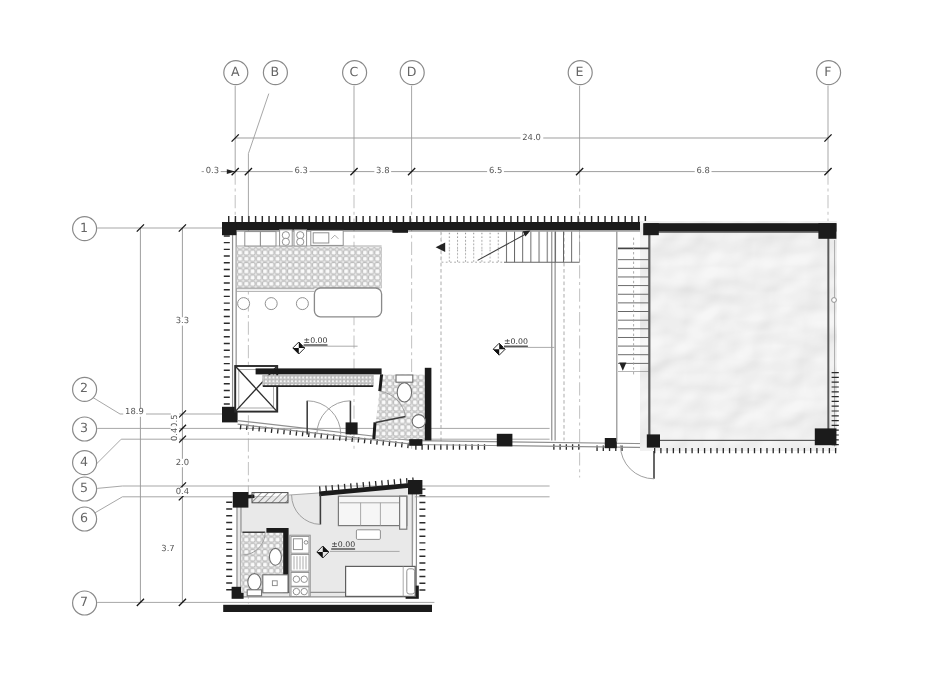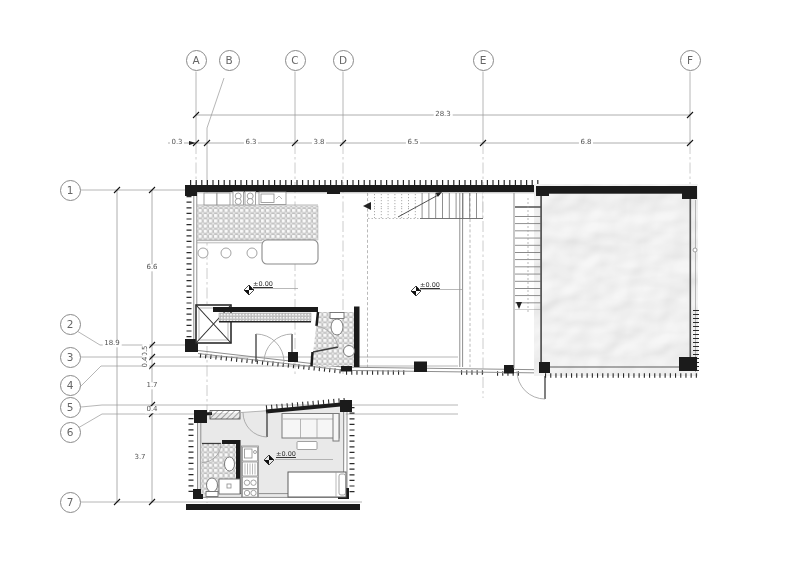--- a/index.html
+++ b/index.html
@@ -352,31 +352,31 @@
 <div class="bub" style="left:472.5px;top:49.5px">E</div>
 <div class="bub" style="left:679.5px;top:49.5px">F</div>
 <div class="bub" style="left:59.5px;top:179.5px">1</div>
 <div class="bub" style="left:59.5px;top:313.5px">2</div>
 <div class="bub" style="left:59.5px;top:346.5px">3</div>
 <div class="bub" style="left:59.5px;top:374.5px">4</div>
 <div class="bub" style="left:59.5px;top:396.5px">5</div>
 <div class="bub" style="left:59.5px;top:421.5px">6</div>
 <div class="bub" style="left:59.5px;top:491.5px">7</div>
 
-<span class="dim" style="left:443px;top:115px">28.3</span>
+<span class="dim" style="left:443px;top:115px">24.0</span>
 <span class="dim" style="left:177px;top:142.5px">0.3</span>
 <span class="dim" style="left:251px;top:143px">6.3</span>
 <span class="dim" style="left:319px;top:143px">3.8</span>
 <span class="dim" style="left:413px;top:143px">6.5</span>
 <span class="dim" style="left:586px;top:143px">6.8</span>
 <span class="dim" style="left:112px;top:344px">18.9</span>
-<span class="dim" style="left:152px;top:268px">6.6</span>
+<span class="dim" style="left:152px;top:268px">3.3</span>
 <span class="dim rot" style="left:146px;top:351px">0.5</span>
 <span class="dim rot" style="left:146px;top:361.5px">0.4</span>
-<span class="dim" style="left:152px;top:386px">1.7</span>
+<span class="dim" style="left:152px;top:386px">2.0</span>
 <span class="dim" style="left:152px;top:410px">0.4</span>
 <span class="dim" style="left:140px;top:458px">3.7</span>
 
 <span class="lvl" style="left:253px;top:280px">±0.00</span>
 <span class="lvl" style="left:420px;top:281px">±0.00</span>
 <span class="lvl" style="left:276px;top:450px">±0.00</span>
 
 </div>
 
 </body></html>

